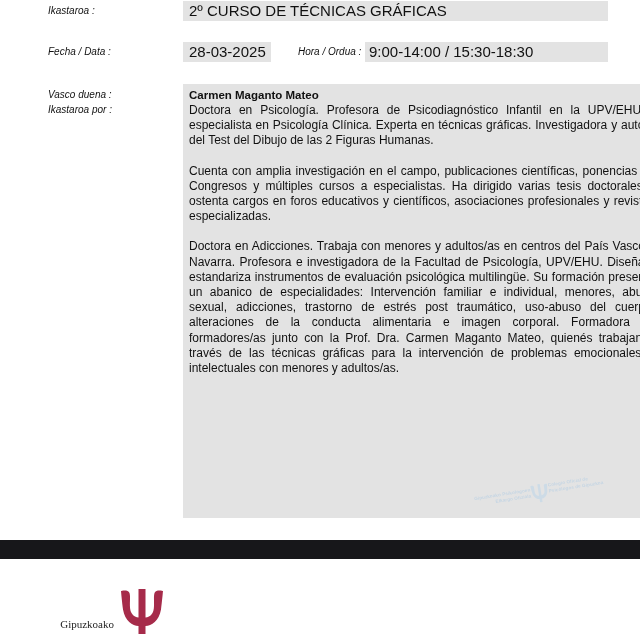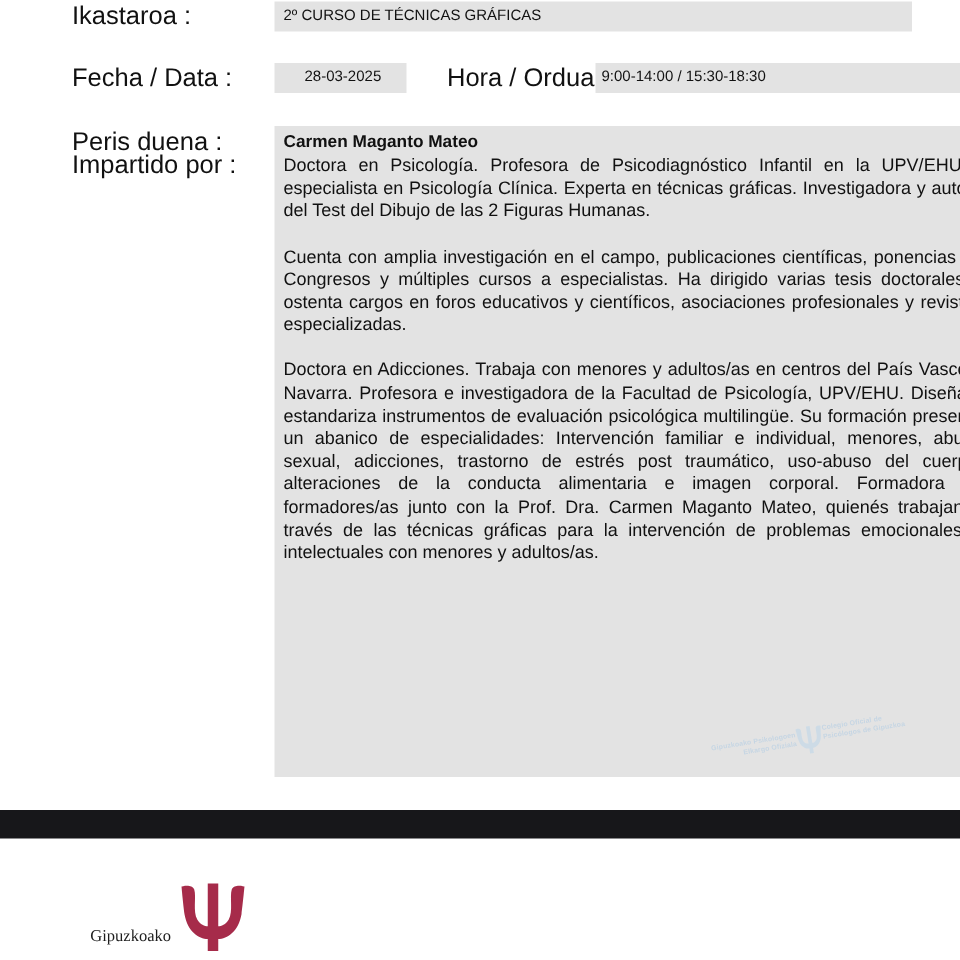--- a/index.html
+++ b/index.html
@@ -20,59 +20,59 @@
   
   .page {
     position: absolute;
     inset: 0;
     background: #ffffff;
   }
 
   
   .label {
     position: absolute;
-    font-size: 17px;
+    font-size: 10px;
     line-height: 14px;
     color: #111111;
     white-space: nowrap;
+    font-style: italic;
   }
 
   
   .field {
     position: absolute;
     background: #e3e3e3;
     color: #111111;
-    font-size: 10px;
+    font-size: 15px;
     line-height: 14px;
     box-sizing: border-box;
   }
 
   #course-field {
     left: 183px;
     top: 1px;
     width: 425px;
     height: 20px;
     padding: 3px 0 0 6px;
   }
 
   #date-field {
     left: 183px;
     top: 42px;
     width: 88px;
     height: 20px;
-    padding: 3px 0 0 20px;
+    padding: 3px 0 0 6px;
   }
 
   #time-field {
     left: 365px;
     top: 42px;
     width: 243px;
     height: 20px;
     padding: 3px 0 0 4px;
-    margin-left: 32px;
   }
 
   
   #bio-block {
     position: absolute;
     left: 183px;
     top: 84px;
     width: 480px;
     height: 434px;
     background: #e3e3e3;
@@ -193,23 +193,23 @@
   <div class="field" id="course-field">2º CURSO DE TÉCNICAS GRÁFICAS</div>
 
   <div class="label" style="left:48px; top:45px;">Fecha / Data :</div>
 
   <div class="field" id="date-field">28-03-2025</div>
 
   <div class="label" style="left:298px; top:45px;">Hora / Ordua :</div>
 
   <div class="field" id="time-field">9:00-14:00 / 15:30-18:30</div>
 
-  <div class="label" style="left:48px; top:88px;">Peris duena :</div>
-
-  <div class="label" style="left:48px; top:103px;">Impartido por :</div>
+  <div class="label" style="left:48px; top:88px;">Vasco duena :</div>
+
+  <div class="label" style="left:48px; top:103px;">Ikastaroa por :</div>
 
   <div id="bio-block">
 
     <div class="bio-name">Carmen Maganto Mateo</div>
     <p class="bio-para">Doctora en Psicología. Profesora de Psicodiagnóstico Infantil en la UPV/EHU y especialista en Psicología Clínica. Experta en técnicas gráficas. Investigadora y autora del Test del Dibujo de las 2 Figuras Humanas.</p>
     <div class="bio-gap"></div>
     <p class="bio-para">Cuenta con amplia investigación en el campo, publicaciones científicas, ponencias en Congresos y múltiples cursos a especialistas. Ha dirigido varias tesis doctorales y ostenta cargos en foros educativos y científicos, asociaciones profesionales y revistas especializadas.</p>
 
     <div class="bio-gap"></div>
 

